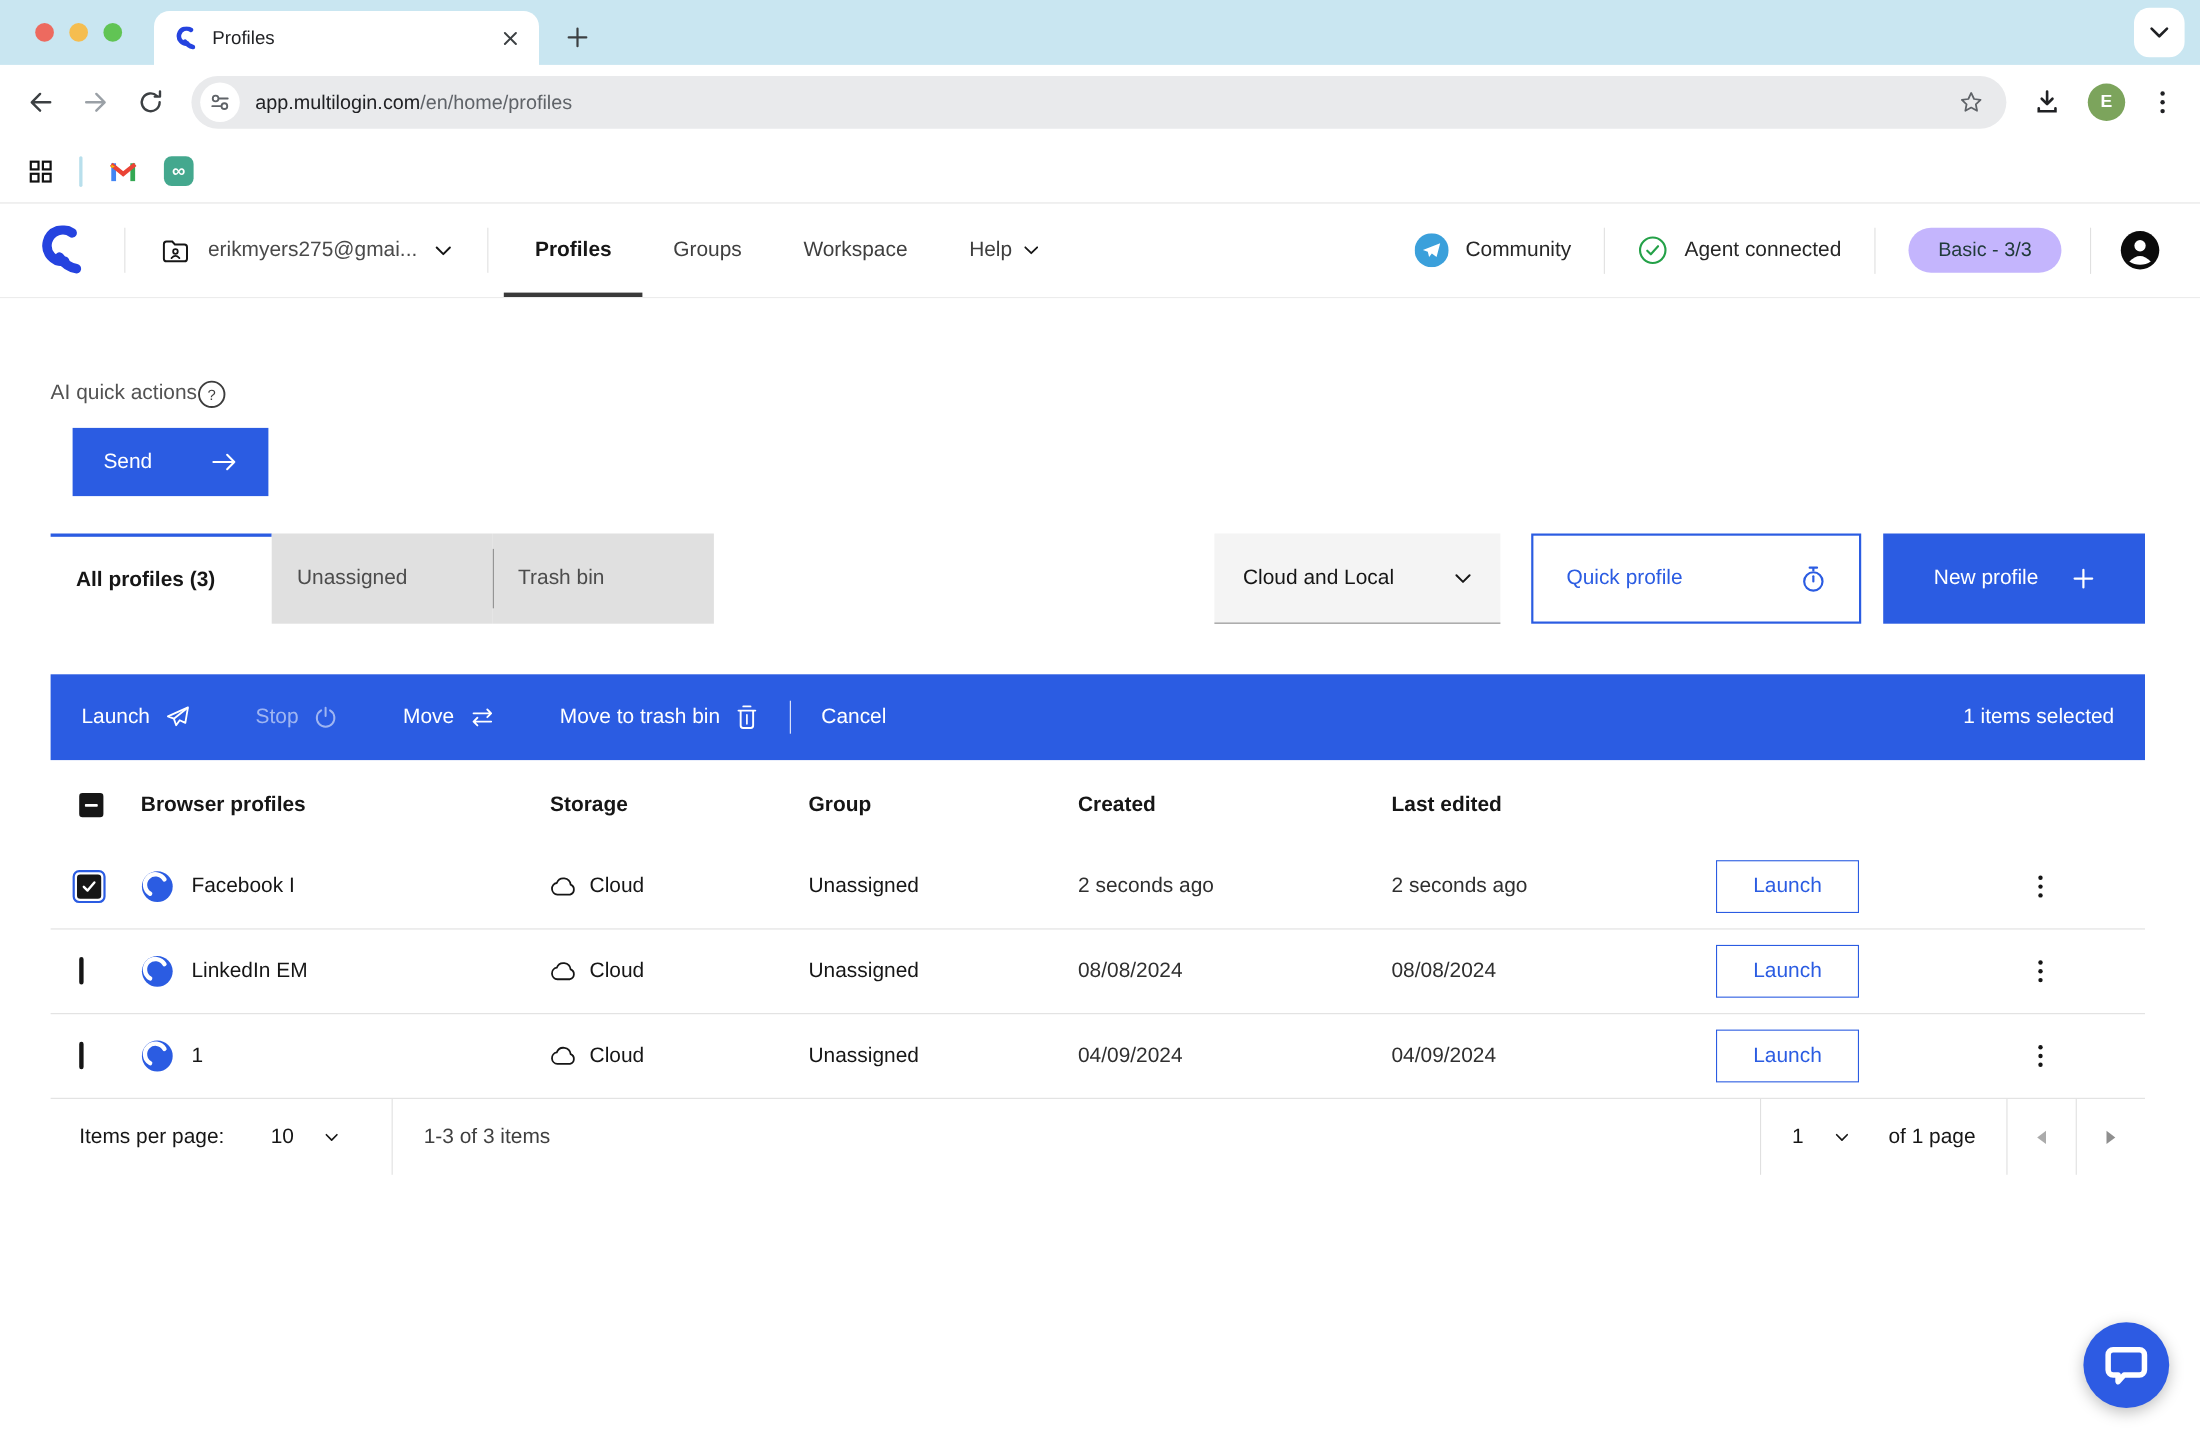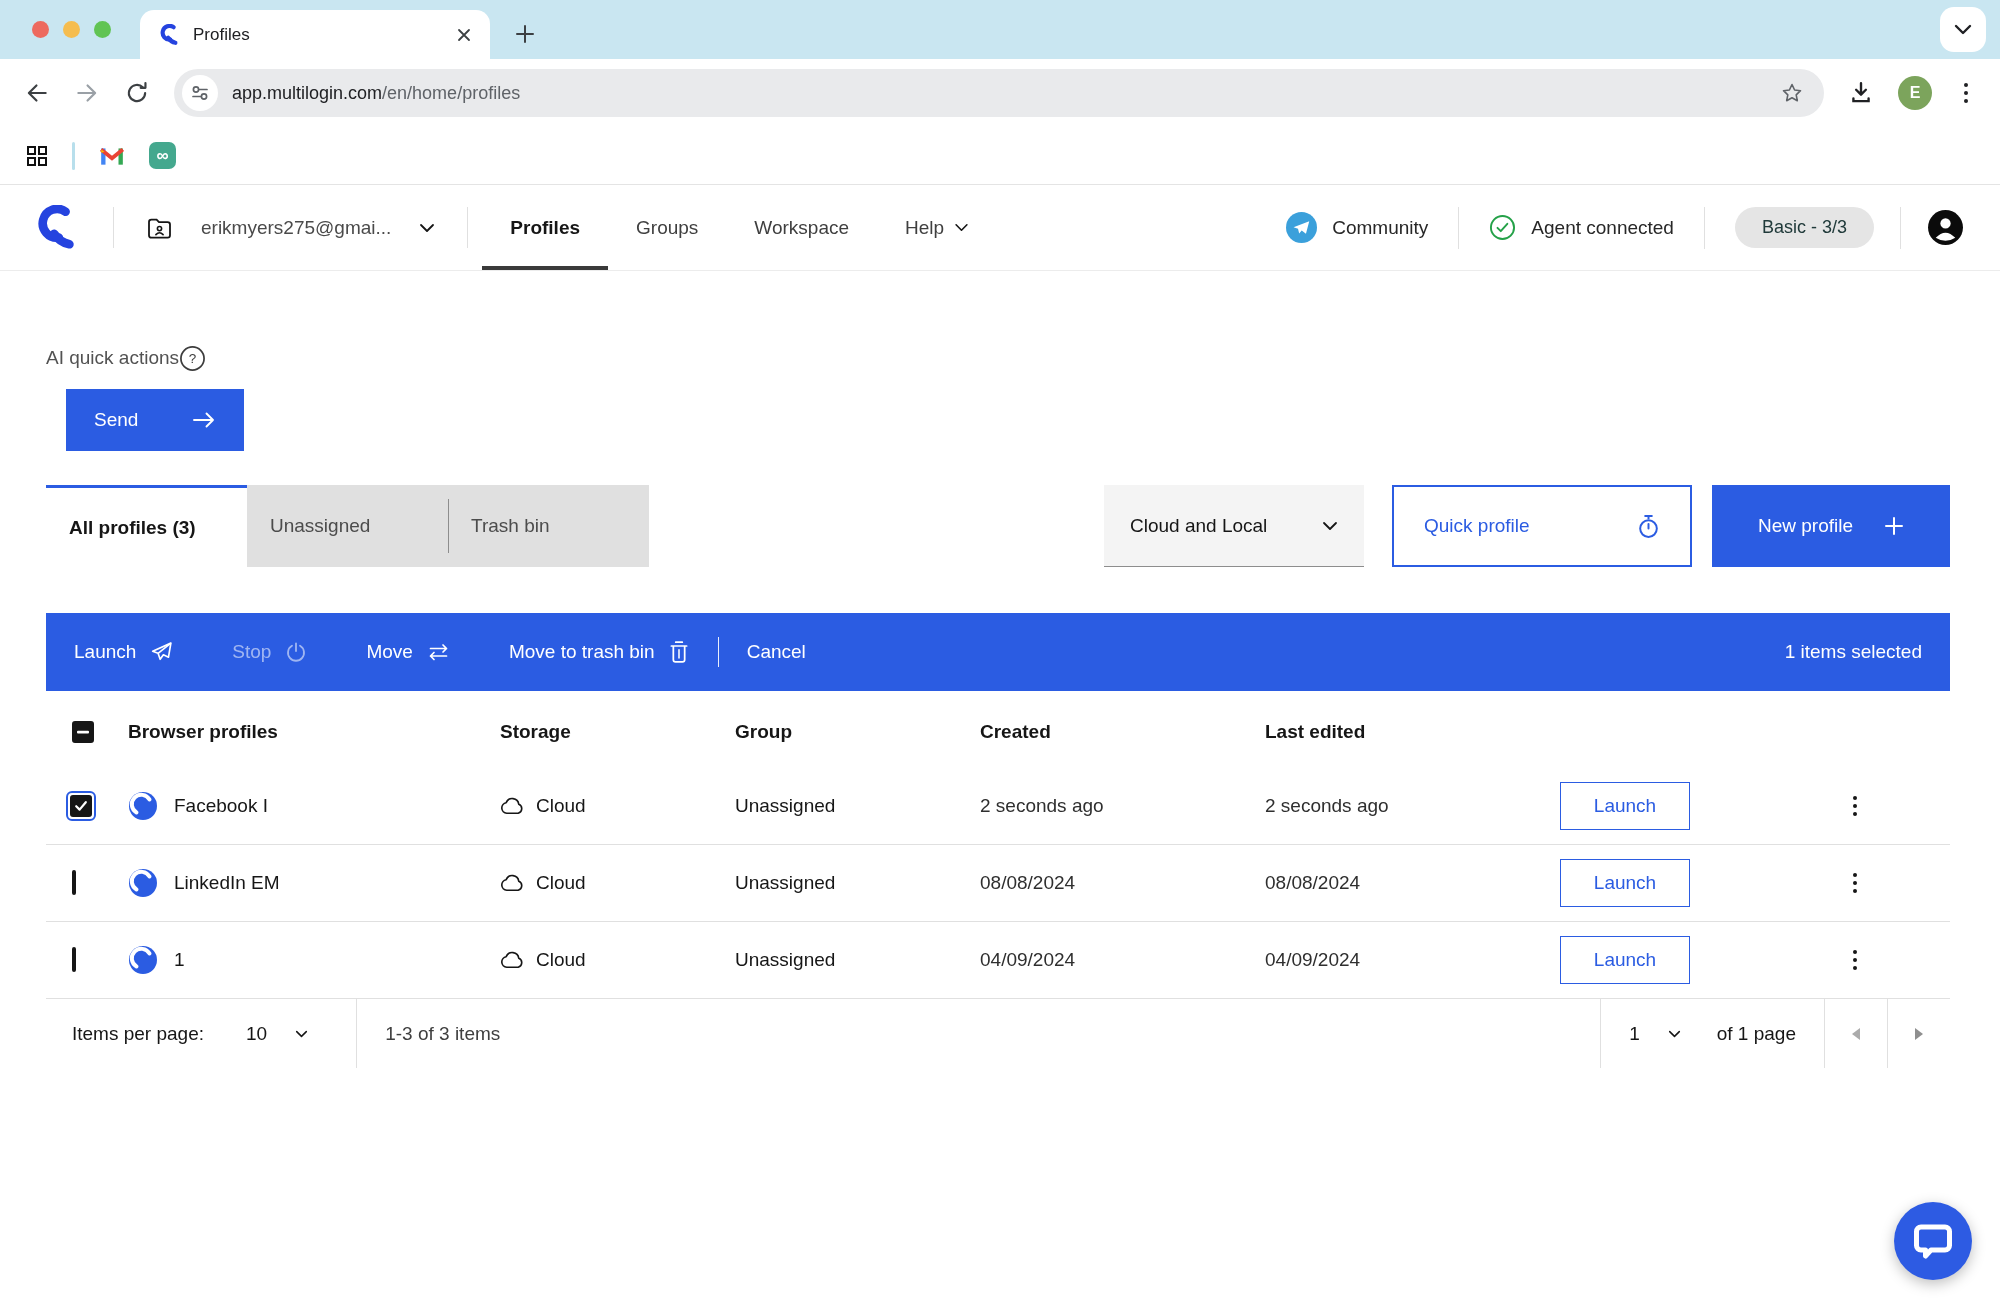--- a/index.html
+++ b/index.html
@@ -34,28 +34,28 @@
   .bookmarks { height:58px; background:#fff; display:flex; align-items:center; padding:0 26px; gap:24px;
                border-bottom:1px solid #e4e4e4; }
   .bm-divider { width:3px; height:28px; background:#b8dfec; border-radius:2px; }
   .ml-bookmark { width:27px; height:27px; border-radius:7px; background:#44a88e; color:#fff;
                  display:flex; align-items:center; justify-content:center; font-size:17px; font-weight:bold; }
 
   
   .app-header { height:86px; border-bottom:1px solid #ececec; display:flex; align-items:stretch; padding:0 36px 0 33px; }
   .app-header .vdiv { width:1px; background:#e0e0e0; margin:22px 0; }
   .logo-wrap { align-self:center; margin-right:34px; }
-  .account { display:flex; align-items:center; gap:28px; padding:0 32px; font-size:19px; color:#4a4a4a; }
+  .account { display:flex; align-items:center; gap:16px; padding:0 32px; font-size:19px; color:#4a4a4a; }
   .nav { display:flex; margin-left:14px; }
   .nav-item { display:flex; align-items:center; gap:10px; padding:0 28px; font-size:19px; color:#3f3f3f; position:relative; cursor:default; }
   .nav-item.active { font-weight:bold; color:#161616; }
   .nav-item.active::after { content:""; position:absolute; left:0; right:0; bottom:0; height:4px; background:#3a3a3a; }
   .hdr-right { margin-left:auto; display:flex; align-items:center; }
   .hdr-chunk { display:flex; align-items:center; gap:15px; font-size:19px; color:#272727; }
-  .plan-pill { background:#e5e5e5; border-radius:999px; padding:10px 27px; font-size:18px; color:#203a3a; }
+  .plan-pill { background:#c4b5fd; border-radius:999px; padding:10px 27px; font-size:18px; color:#203a3a; }
 
   
   .main { padding:0 50px 0 46px; }
   .ai-label-row { margin-top:72px; display:flex; align-items:center; height:30px; }
   .ai-label { font-size:19px; color:#525252; }
   .ai-row { margin-top:16px; display:flex; }
   .ai-input { flex:1; height:62px; background:#f4f4f4; border:none; border-bottom:1px solid #8d8d8d;
               padding:0 22px; font-size:19px; font-family:"Liberation Sans",sans-serif; color:#161616; }
   .ai-input::placeholder { color:#a6a6a6; }
   .send-btn { width:178px; height:62px; margin-left:20px; background:#2b5ce2; border:none; color:#fff;

